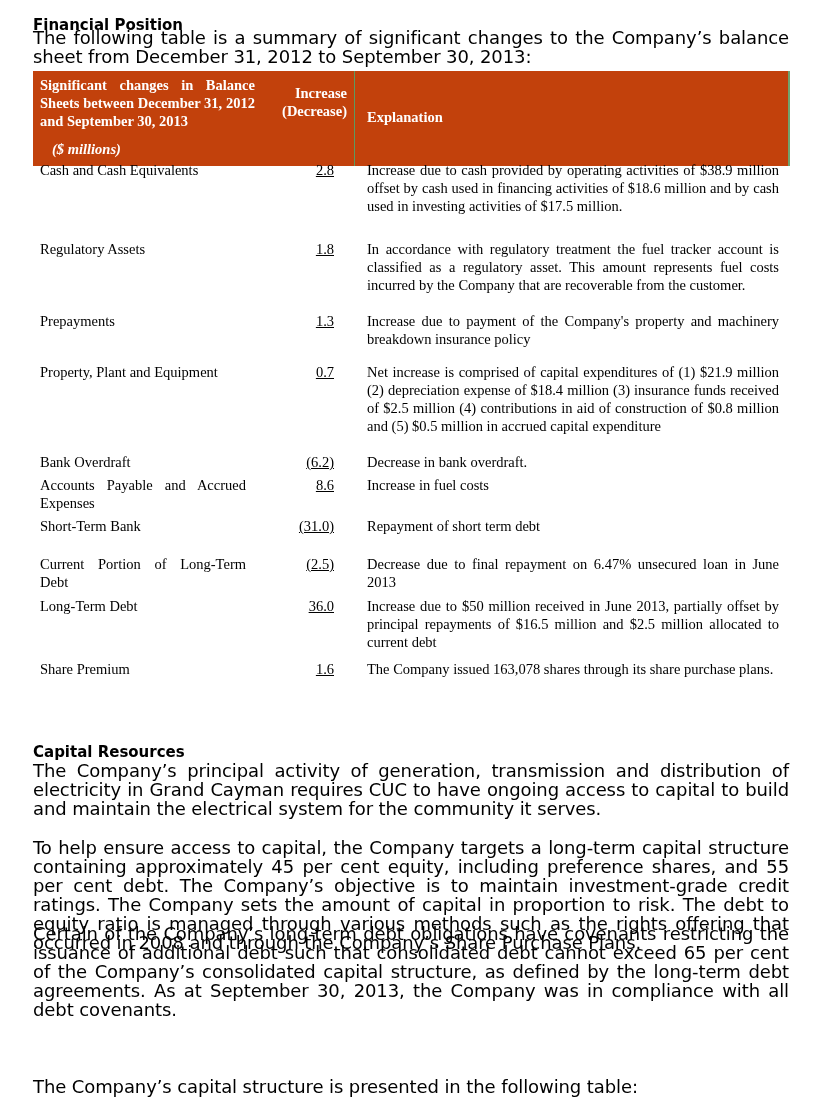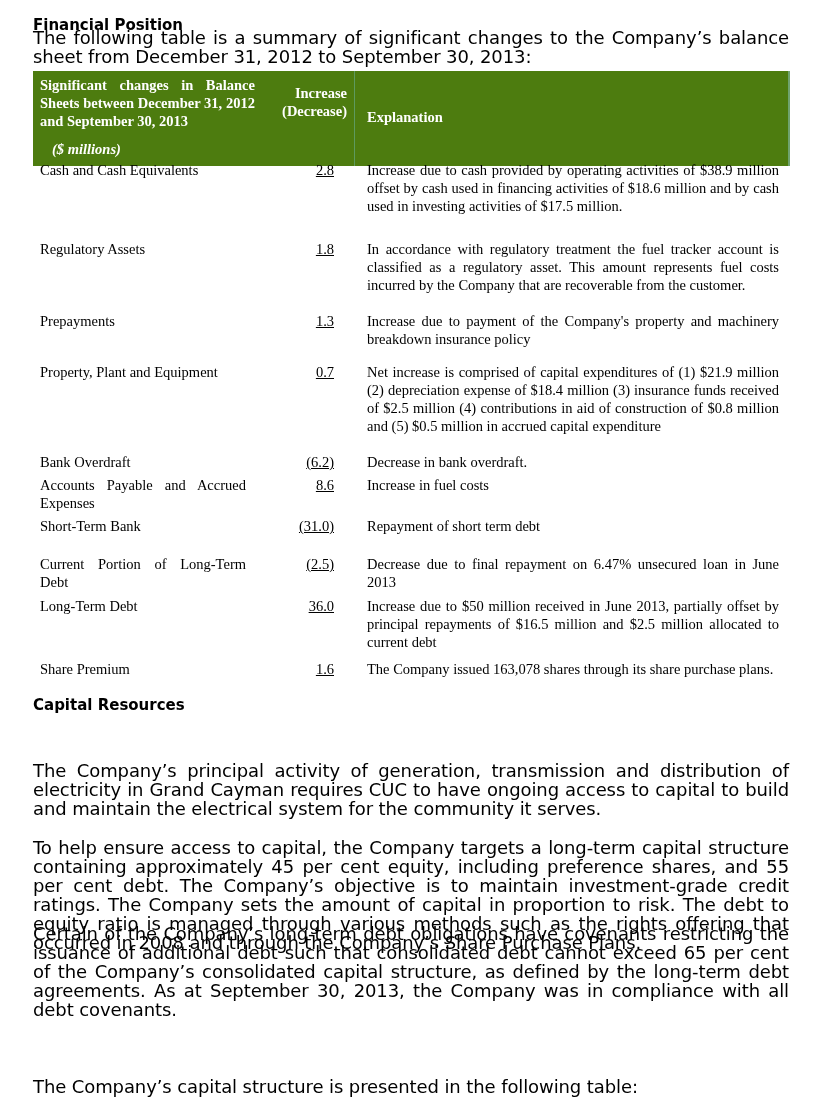--- a/index.html
+++ b/index.html
@@ -1,20 +1,20 @@
 <!DOCTYPE html>
 <html><head>
 <meta charset="utf-8">
 <style>
   html, body { margin: 0; padding: 0; background: #ffffff; }
   body { width: 827px; height: 1113px; position: relative; overflow: hidden; color: #000; }
   .heading { position: absolute; left: 33px; font-family: "DejaVu Sans", sans-serif; font-weight: bold; font-size: 15px; letter-spacing: 0px; }
   .para { position: absolute; left: 33px; width: 756px; font-family: "DejaVu Sans", sans-serif; font-size: 18px; line-height: 19px; text-align: justify; letter-spacing: -0.1px; }
   .tbl { position: absolute; left: 33px; top: 71px; width: 757px; }
-  .thead { background: #4d7c0f; color: #fff; position: relative; height: 95px; font-family: "Liberation Serif", serif; font-weight: bold; font-size: 14.5px; line-height: 18px; border-right: 2px solid #6fa36f; }
+  .thead { background: #c2410c; color: #fff; position: relative; height: 95px; font-family: "Liberation Serif", serif; font-weight: bold; font-size: 14.5px; line-height: 18px; border-right: 2px solid #6fa36f; }
   .thead .c1 { position: absolute; left: 7px; top: 5px; width: 215px; text-align: justify; }
   .thead .c1u { position: absolute; left: 19px; top: 69px; font-style: italic; }
   .thead .c2 { position: absolute; left: 230px; top: 13px; width: 84px; text-align: right; }
   .thead .sep { position: absolute; left: 321px; top: 0; width: 1px; height: 95px; background: #5e9a5e; }
   .thead .c3 { position: absolute; left: 334px; top: 5px; margin-top: 32px; }
   .row { position: absolute; left: 0; width: 757px; font-family: "Liberation Serif", serif; font-size: 14.5px; line-height: 18px; }
   .row .lbl { position: absolute; left: 7px; width: 206px; text-align: justify; text-align-last: left; }
   .row .val { position: absolute; left: 236px; width: 65px; text-align: right; text-decoration: underline; }
   .row .exp { position: absolute; left: 334px; width: 412px; text-align: justify; }
 </style>
@@ -78,17 +78,17 @@
     <div class="val">36.0</div>
     <div class="exp">Increase due to $50 million received in June 2013, partially offset by principal repayments of $16.5 million and $2.5 million allocated to current debt</div>
   </div>
   <div class="row" style="top:589px;">
     <div class="lbl">Share Premium</div>
     <div class="val">1.6</div>
     <div class="exp">The Company issued 163,078 shares through its share purchase plans.</div>
   </div>
 </div>
 
-<div class="heading" style="top:696px;">Capital Resources</div>
+<div class="heading" style="top:743px;">Capital Resources</div>
 <div class="para" style="top:761px;">The Company’s principal activity of generation, transmission and distribution of electricity in Grand Cayman requires CUC to have ongoing access to capital to build and maintain the electrical system for the community it serves.</div>
 <div class="para" style="top:838px;">To help ensure access to capital, the Company targets a long-term capital structure containing approximately 45 per cent equity, including preference shares, and 55 per cent debt.  The Company’s objective is to maintain investment-grade credit ratings.  The Company sets the amount of capital in proportion to risk. The debt to equity ratio is managed through various methods such as the rights offering that occurred in 2008 and through the Company’s Share Purchase Plans.</div>
 <div class="para" style="top:924px;">Certain of the Company’s long-term debt obligations have covenants restricting the issuance of additional debt such that consolidated debt cannot exceed 65 per cent of the Company’s consolidated capital structure, as defined by the long-term debt agreements.  As at September 30, 2013, the Company was in compliance with all debt covenants.</div>
 <div class="para" style="top:1077px;">The Company’s capital structure is presented in the following table:</div>
 
 </body></html>

